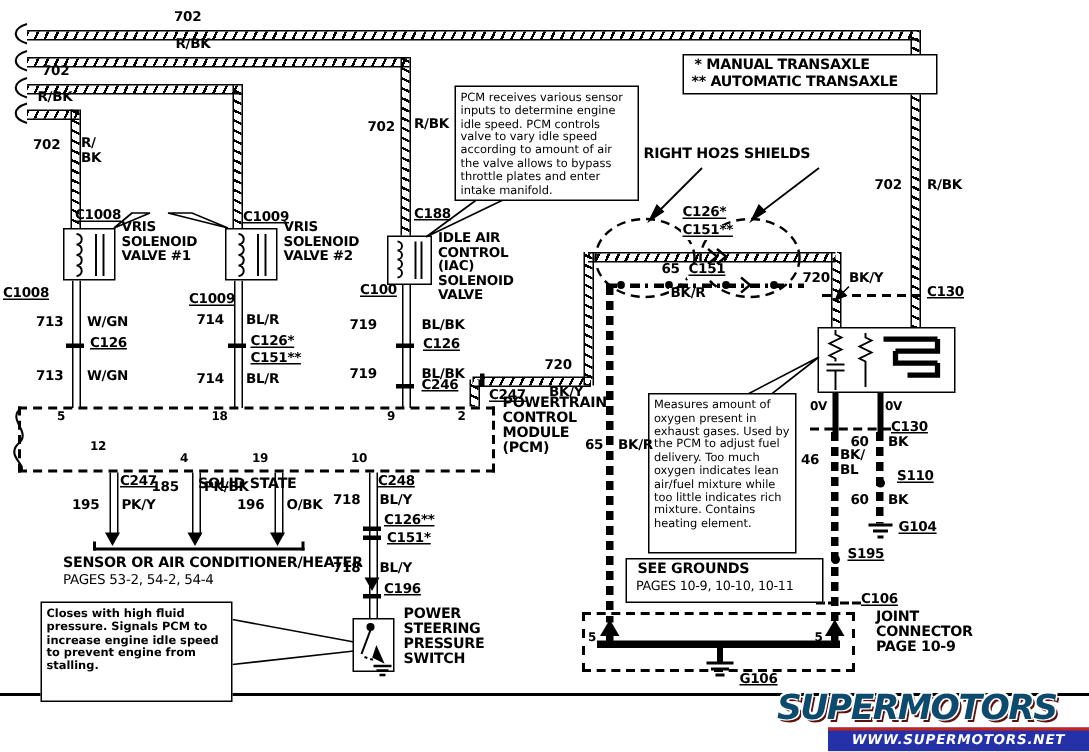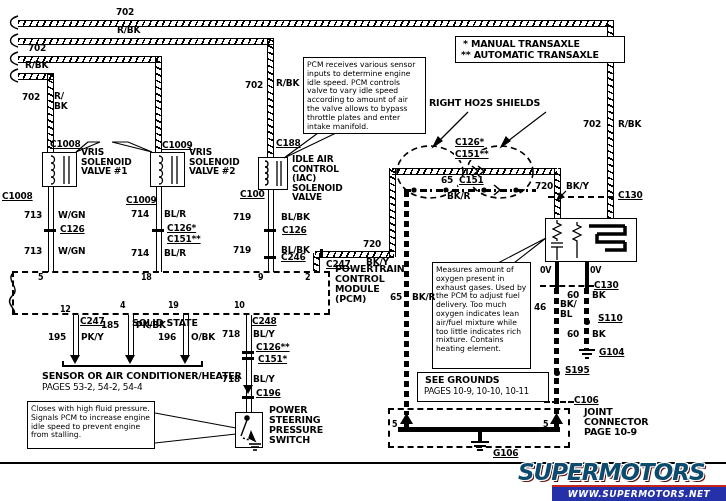--- a/index.html
+++ b/index.html
@@ -217,21 +217,21 @@
       <line x1="566" y1="191" x2="559" y2="198"></line>
         <polygon points="557,200 564,197 560,193"></polygon>
     </g>
   </svg>
 
   <div class="lbl big" style="left:463px;top:39px;">*   MANUAL  TRANSAXLE</div>
   <div class="lbl big" style="left:461px;top:50px;">**  AUTOMATIC  TRANSAXLE</div>
 
   <div class="note" style="left:303px;top:57px;width:123px;height:77px;">PCM receives various sensor inputs to determine engine idle speed.  PCM controls valve to vary idle speed according to amount of air the valve allows to bypass throttle plates and enter intake manifold.</div>
   <div class="note" style="left:432px;top:262px;width:99px;height:107px;">Measures amount of oxygen present in exhaust gases. Used by the PCM to adjust fuel delivery. Too much oxygen indicates lean air/fuel mixture while too little indicates rich mixture. Contains heating element.</div>
-  <div class="note" style="left:27px;top:401px;width:128px;height:48px;">Closes with high fluid pressure.  Signals PCM to increase engine idle speed to prevent engine from stalling.</div>
+  <div class="note" style="left:27px;top:401px;width:128px;height:67px;font-weight:bold;">Closes with high fluid pressure.  Signals PCM to increase engine idle speed to prevent engine from stalling.</div>
 
   <div class="lbl" style="left:116px;top:8px;">702</div>
   <div class="lbl" style="left:117px;top:26px;">R/BK</div>
   <div class="lbl" style="left:28px;top:44px;">702</div>
   <div class="lbl" style="left:25px;top:61px;">R/BK</div>
   <div class="lbl" style="left:22px;top:93px;">702</div>
   <div class="lbl" style="left:54px;top:92px;">R/
 BK</div>
   <div class="lbl" style="left:245px;top:81px;">702</div>
   <div class="lbl" style="left:276px;top:79px;">R/BK</div>
@@ -279,21 +279,21 @@
   <div class="lbl" style="left:38px;top:274px;font-size:8px;">5</div>
   <div class="lbl" style="left:141px;top:274px;font-size:8px;">18</div>
   <div class="lbl" style="left:258px;top:274px;font-size:8px;">9</div>
   <div class="lbl" style="left:305px;top:274px;font-size:8px;">2</div>
   <div class="lbl conn" style="left:326px;top:260px;">C247</div>
   <div class="lbl big" style="left:132px;top:290px;margin-top:28px;">SOLID STATE</div>
   <div class="lbl" style="left:335px;top:264px;font-size:9.5px;">POWERTRAIN
 CONTROL
 MODULE
 (PCM)</div>
-  <div class="lbl" style="left:60px;top:306px;font-size:8px;text-align:right;">12</div>
+  <div class="lbl" style="left:60px;top:294px;font-size:8px;text-align:right;">12</div>
   <div class="lbl" style="left:120px;top:302px;font-size:8px;">4</div>
   <div class="lbl" style="left:168px;top:302px;font-size:8px;">19</div>
   <div class="lbl" style="left:234px;top:302px;font-size:8px;">10</div>
   <div class="lbl conn" style="left:80px;top:317px;">C247</div>
   <div class="lbl conn" style="left:252px;top:317px;">C248</div>
 
   <div class="lbl" style="left:48px;top:333px;">195</div>
   <div class="lbl" style="left:81px;top:333px;">PK/Y</div>
   <div class="lbl" style="left:101px;top:321px;">185</div>
   <div class="lbl" style="left:136px;top:321px;">PK/BK</div>

